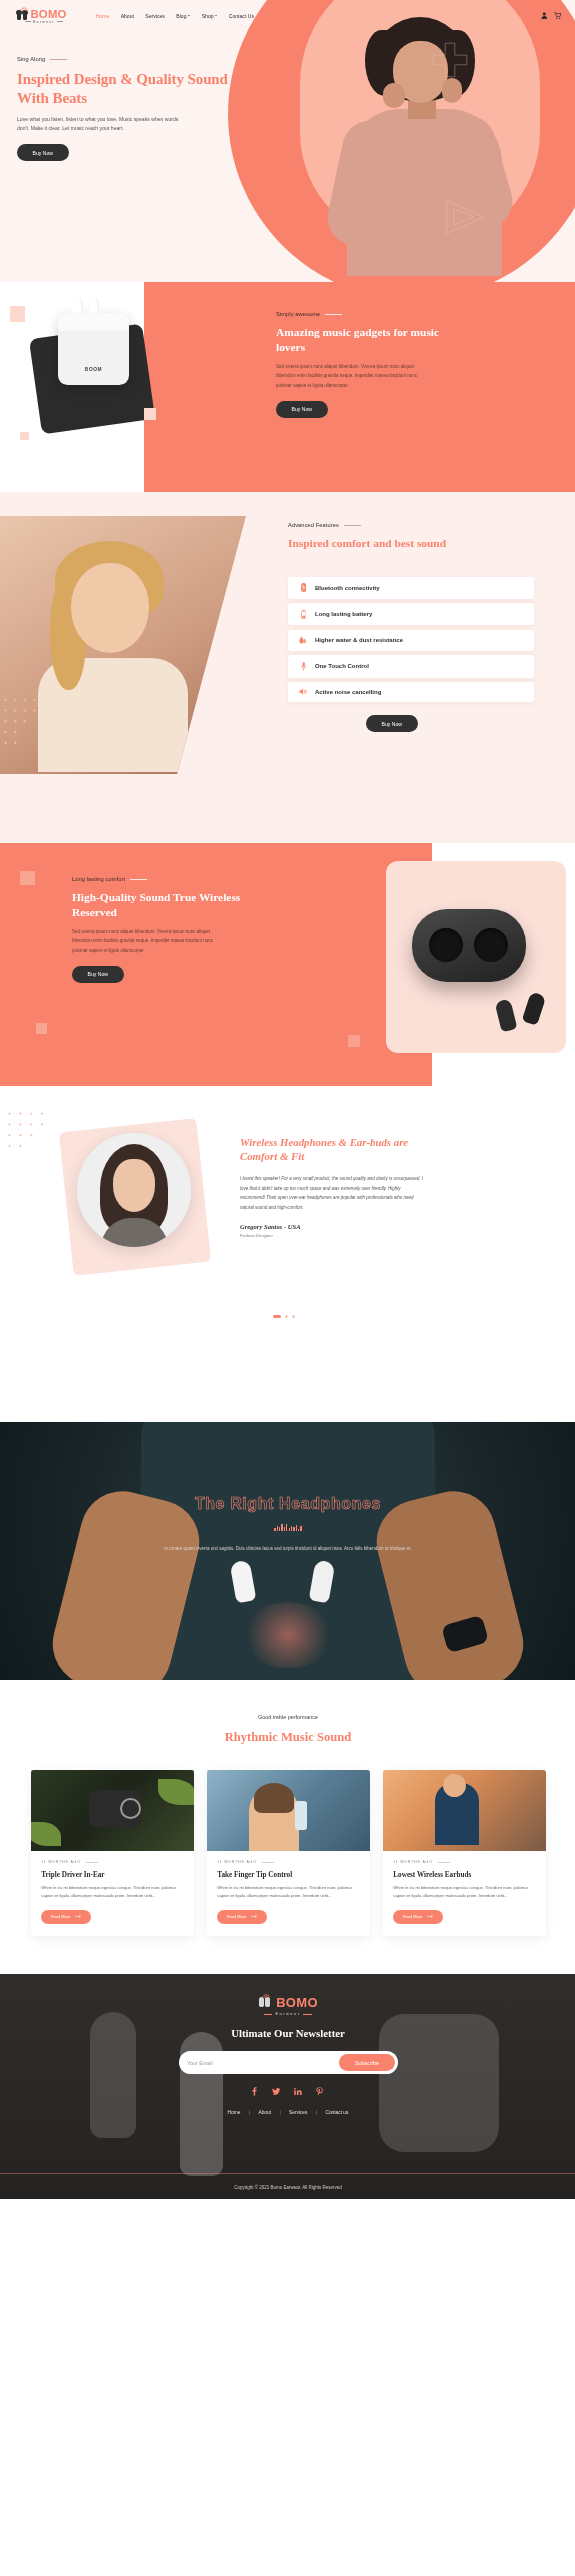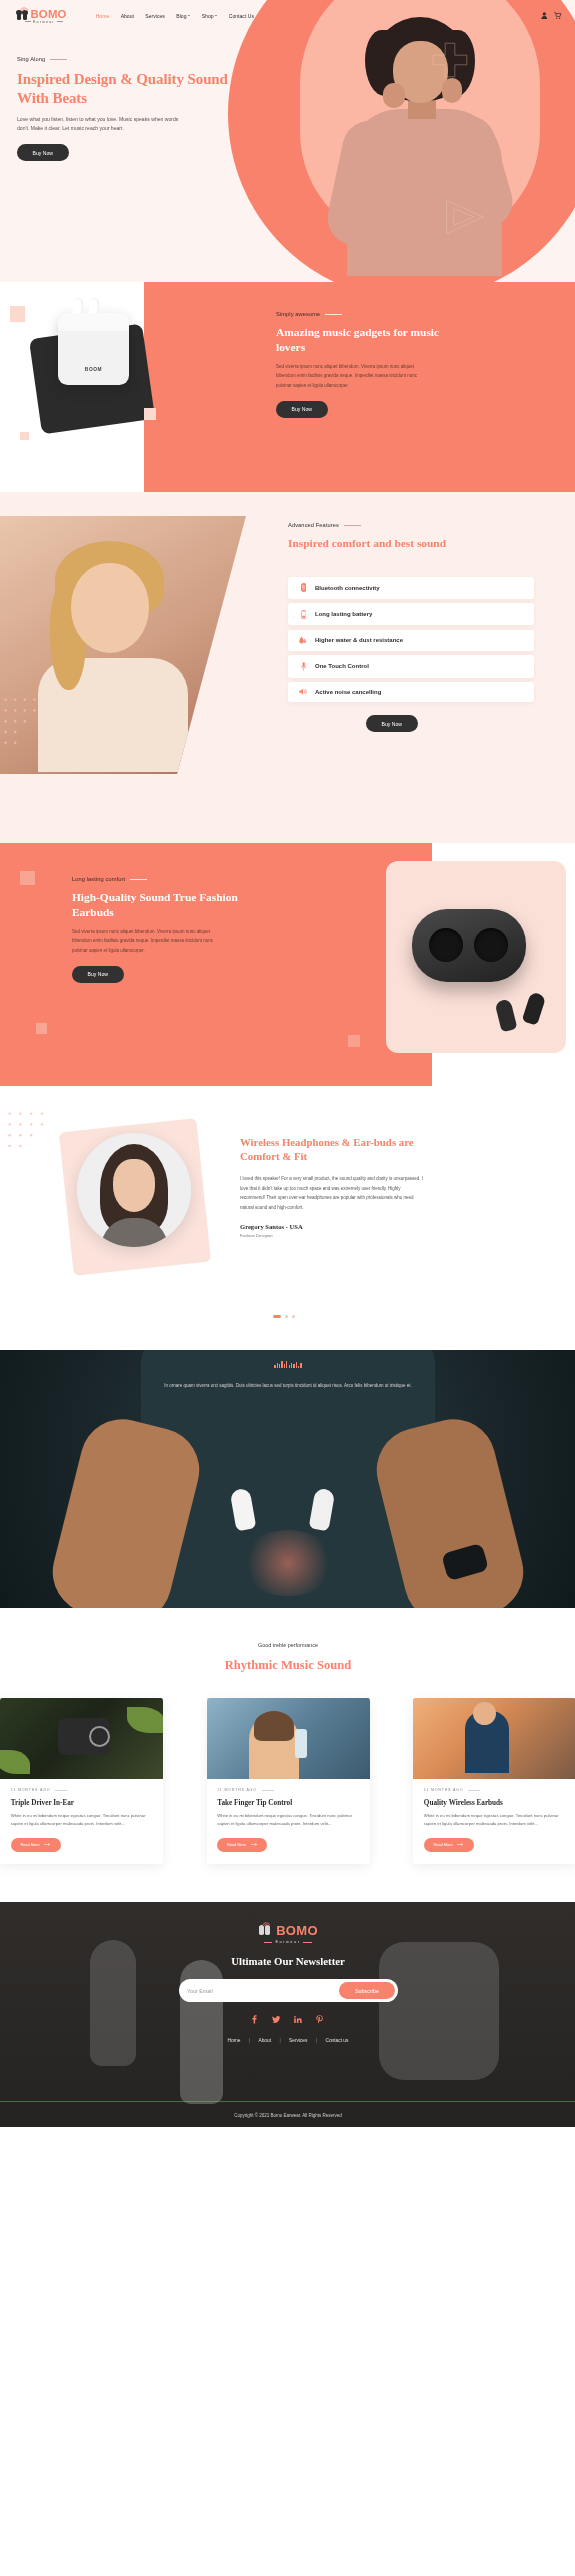--- a/index.html
+++ b/index.html
@@ -147,21 +147,21 @@
     background:linear-gradient(160deg,#4a4a4a,#212121); border-radius:35px;
     box-shadow:0 9.6px 18px rgba(0,0,0,.28);
   }
   .dark-hole { position:absolute; top:19px; width:34px; height:34px; background:#141414; border-radius:50%; box-shadow:inset 0 1.8px 4.8px rgba(0,0,0,.7); }
   .dark-hole.l { left:17px; }
   .dark-hole.r { left:62px; }
   .loose-bud { position:absolute; right:34px; top:150px; width:15.6px; height:31px; background:#222; border-radius:7.8px 7.8px 5.4px 5.4px; transform:rotate(18deg); }
   .loose-bud2 { position:absolute; right:62px; top:157px; width:15.6px; height:31px; background:#2b2b2b; border-radius:7.8px 7.8px 5.4px 5.4px; transform:rotate(-14deg); }
 
   
-  .sec5 { position:relative; width:576px; height:264px; background:#fff; }
+  .sec5 { position:relative; width:576px; height:336px; background:#fff;font-style:italic; }
   .sec5-dots { position:absolute; left:6px; top:24px; width:54px; height:66px; }
   .avatar-card {
     position:absolute; left:66px; top:39px; width:138px; height:144px;
     background:#fbe3dc; border-radius:6px; transform:rotate(-6deg);
   }
   .avatar {
     position:absolute; left:77px; top:47px; width:114px; height:114px;
     border-radius:50%; overflow:hidden; background:#e6e6e6;
     box-shadow:0 4.8px 15.6px rgba(0,0,0,.12);
   }
@@ -195,21 +195,21 @@
     font-family:"Liberation Sans", sans-serif;
   }
   .sec6-p { position:relative; z-index:5; text-align:center; font-size:4.5px; line-height:2; color:#d7d2cf; margin:13px auto 0; width:252px; }
   .eq { position:relative; z-index:5; margin:9.6px auto 0; width:36px; height:8.4px; display:flex; align-items:flex-end; gap:1.2px; justify-content:center; }
   .eq i { width:1.2px; background:#f9826c; display:block; }
 
   
   .sec7 { position:relative; width:576px; padding:34px 0 38px; background:#fff; }
   .blog-eyebrow { text-align:center; font-size:5.4px; color:#44403e; }
   .blog-title { text-align:center; font-family:"Liberation Serif", serif; font-size:12.6px; font-weight:bold; color:#f9826c; margin-top:9.6px; }
-  .cards { display:flex; gap:13px; justify-content:space-between; margin-top:25px; }
+  .cards { display:flex; gap:13px; justify-content:center; margin-top:25px; }
   .card { width:163px; background:#fff; border-radius:2.4px; box-shadow:0 3px 12px rgba(0,0,0,.07); overflow:hidden; }
   .card-img { height:81px; position:relative; overflow:hidden; }
   .ci1 { background:linear-gradient(135deg,#2c3a22 0%,#1d2418 45%,#3e4a2c 100%); }
   .ci2 { background:linear-gradient(135deg,#8fb4c9 0%,#5a7f96 50%,#3c5a6e 100%); }
   .ci3 { background:linear-gradient(135deg,#f0b07a 0%,#d98b55 40%,#7a5a45 100%); }
   .leaf { position:absolute; background:#6d8f3c; border-radius:0 60% 0 60%; }
   .ci1 .dev { position:absolute; left:58px; top:20.4px; width:52px; height:37px; background:#2b2b2b; border-radius:7.2px; }
   .ci1 .dev:after { content:""; position:absolute; left:31px; top:8.4px; width:17px; height:17px; border:2.4px solid #9b9b9b; border-radius:50%; }
   .ci2 .person { position:absolute; left:42px; top:17px; width:50px; height:67px; background:#e9b98f; border-radius:24px 24px 0 0; }
   .ci2 .hair { position:absolute; left:47px; top:13px; width:40px; height:30px; background:#6b4a33; border-radius:50% 50% 20% 20%; }
@@ -476,21 +476,21 @@
     <div class="sec4-panel">
       <div class="sq-deco" style="left:20.4px;top:27.6px;width:14.4px;height:14.4px;opacity:.4"></div>
       <div class="sq-deco" style="left:36px;top:180px;width:10.8px;height:10.8px;opacity:.4"></div>
       <div class="sq-deco" style="left:348px;top:192px;width:12px;height:12px;opacity:.35"></div>
     </div>
     <div class="sec4-body">
       <div class="eyebrow eyebrow-dark">
         <span>Long lasting comfort</span>
           <i class="line" style="background:#fff;opacity:.8"></i>
       </div>
-      <h2 class="h2-white">High-Quality Sound True Fashion Earbuds</h2>
+      <h2 class="h2-white">High-Quality Sound True Wireless Reserved</h2>
       <p class="p-dark">Sed viverra ipsum nunc aliquet bibendum. Viverra ipsum nunc aliquet bibendum enim facilisis gravida neque. Imperdiet massa tincidunt nunc pulvinar sapien et ligula ullamcorper.</p>
       <button class="btn-dark">Buy Now</button>
     </div>
     <div class="sec4-right">
       <div class="pink-blob"></div>
       <div class="dark-case">
         <div class="dark-hole l"></div>
           <div class="dark-hole r"></div>
       </div>
       <div class="loose-bud2"></div>
@@ -538,20 +538,21 @@
 
   <section class="sec6">
     <div class="sec6-bg"></div>
     <div class="torso"></div>
     <div class="arm-left"></div>
     <div class="arm-right"></div>
     <div class="watch"></div>
     <div class="glow"></div>
     <div class="bud-hand-l"></div>
     <div class="bud-hand-r"></div>
+    <h2 class="h-outline">The Right Headphones</h2>
     <div class="eq">
       <i style="height:3px"></i>
         <i style="height:5.4px"></i>
         <i style="height:3.6px"></i>
         <i style="height:7.2px"></i>
       <i style="height:4.2px"></i>
         <i style="height:6.6px"></i>
         <i style="height:3px"></i>
         <i style="height:5.4px"></i>
       <i style="height:3.6px"></i>
@@ -615,21 +616,21 @@
       <article class="card">
         <div class="card-img ci3">
           <span class="cyc"></span>
             <span class="cyc-head"></span>
         </div>
         <div class="card-body">
           <div class="card-meta">
             <span>11 MONTHS AGO</span>
               <i class="line"></i>
           </div>
-          <h3 class="card-h">Quality Wireless Earbuds</h3>
+          <h3 class="card-h">Lowest Wireless Earbuds</h3>
           <p class="card-p">White in eu mi bibendum neque egestas congue. Tincidunt nunc pulvinar sapien et ligula ullamcorper malesuada proin. Interdum velit...</p>
           <button class="btn-coral">
             <span>Read More</span>
             <svg width="6.6" height="3" viewBox="0 0 11 5">
                 <path d="M0 2.5 H9 M6.6 0.4 L9.4 2.5 L6.6 4.6" fill="none" stroke="#fff" stroke-width="0.9"></path>
               </svg>
           </button>
         </div>
       </article>
 

